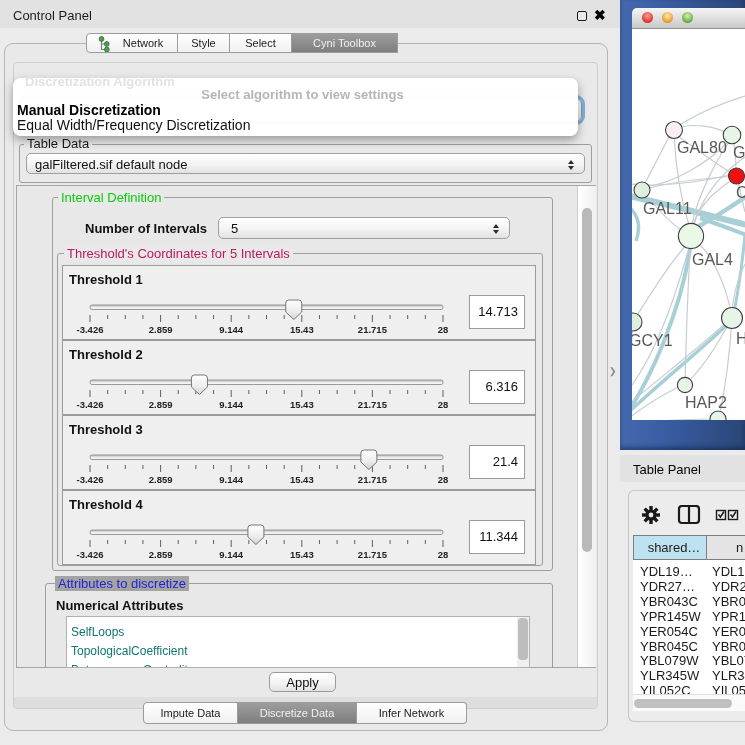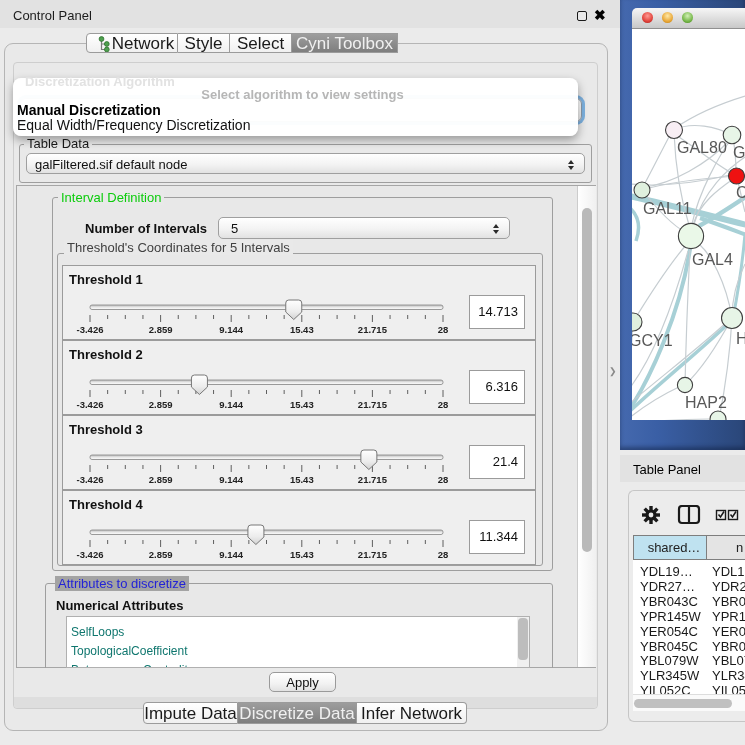--- a/index.html
+++ b/index.html
@@ -10,21 +10,21 @@
   .combo { position:absolute; border:1px solid #9f9f9f; border-radius:5px;
            background:linear-gradient(#ffffff,#f3f3f3 55%,#e2e2e2); }
   .spin { position:absolute; right:9px; top:4px; width:7px; height:14px; }
   .spin:before { content:""; position:absolute; left:0; top:2px;
      border-left:3.5px solid transparent; border-right:3.5px solid transparent;
      border-bottom:4px solid #2a2a2a; }
   .spin:after { content:""; position:absolute; left:0; bottom:2px;
      border-left:3.5px solid transparent; border-right:3.5px solid transparent;
      border-top:4px solid #2a2a2a; }
   .tab { position:absolute; top:0; height:20px; background:linear-gradient(#ffffff,#f0f0f0);
-         border:1px solid #9b9b9b; border-left:none; font-size:17px; color:#1a1a1a;
+         border:1px solid #9b9b9b; border-left:none; font-size:11px; color:#1a1a1a;
          text-align:center; line-height:19px; }
   .tab.first { border-left:1px solid #9b9b9b; border-radius:4px 0 0 4px; }
   .tab.last  { border-radius:0 4px 4px 0; }
   .tab.dark  { background:linear-gradient(#9d9d9d,#7e7e7e); color:#f0f0f0; }
   .btab { height:22px; line-height:21px; }
 </style>
 </head>
 <body>
 
 <div class="abs" style="left:0;top:0;width:620px;height:28px;background:#e2e2e2;"></div>
@@ -67,21 +67,21 @@
 <div class="abs" style="left:52px;top:197px;width:501px;height:374px;border:1px solid #9e9e9e;border-radius:3px;"></div>
 <div class="abs" style="left:58px;top:190px;font-size:13px;color:#0ccc0c;background:#e9e9e9;padding:0 3px;">Interval Definition</div>
 
 <div class="abs bold" style="left:85px;top:221px;font-size:13px;color:#111;">Number of Intervals</div>
 <div class="combo" style="left:218px;top:217px;width:292px;height:22px;">
   <span style="position:absolute;left:12px;top:3px;font-size:13px;color:#111;">5</span>
   <span class="spin"></span>
 </div>
 
 <div class="abs" style="left:57px;top:253px;width:486px;height:313px;border:1px solid #9e9e9e;border-radius:3px;"></div>
-<div class="abs" style="left:64px;top:240px;font-size:13px;color:#404040;background:#e9e9e9;padding:0 3px;">Threshold's Coordinates for 5 Intervals</div>
+<div class="abs" style="left:64px;top:246px;font-size:13px;color:#be185d;background:#e9e9e9;padding:0 3px;">Threshold's Coordinates for 5 Intervals</div>
 
 <svg width="0" height="0" style="position:absolute">
     <defs>
       <linearGradient id="trackgrad" x1="0" y1="0" x2="0" y2="1">
         <stop offset="0" stop-color="#b8b8b8"></stop>
         <stop offset="0.5" stop-color="#e8e8e8"></stop>
         <stop offset="1" stop-color="#fdfdfd"></stop>
       </linearGradient>
       <linearGradient id="thumbgrad" x1="0" y1="0" x2="0" y2="1">
         <stop offset="0" stop-color="#ffffff"></stop>

